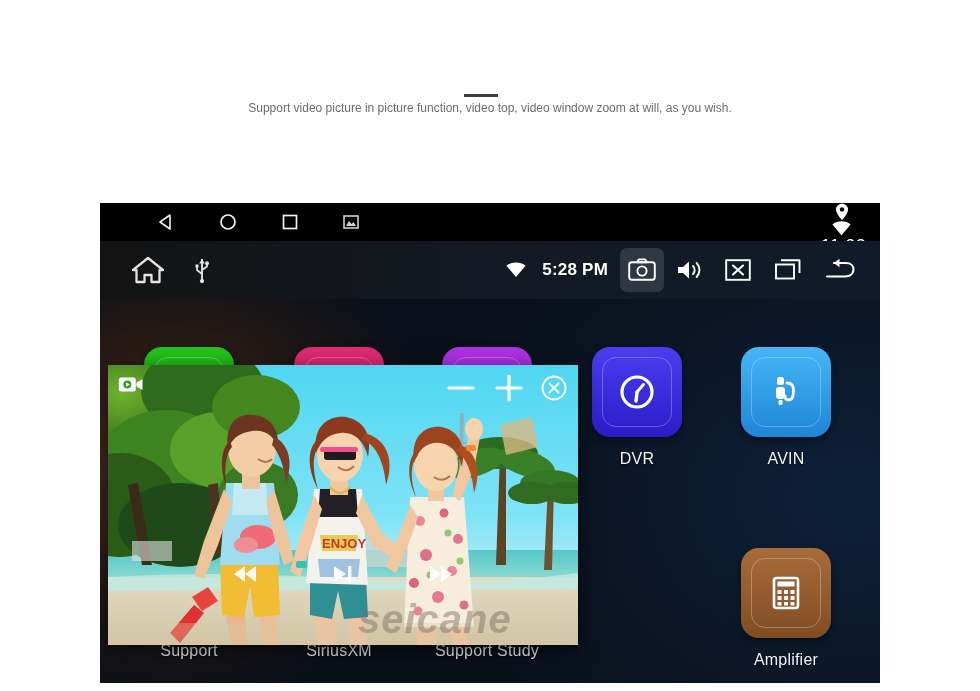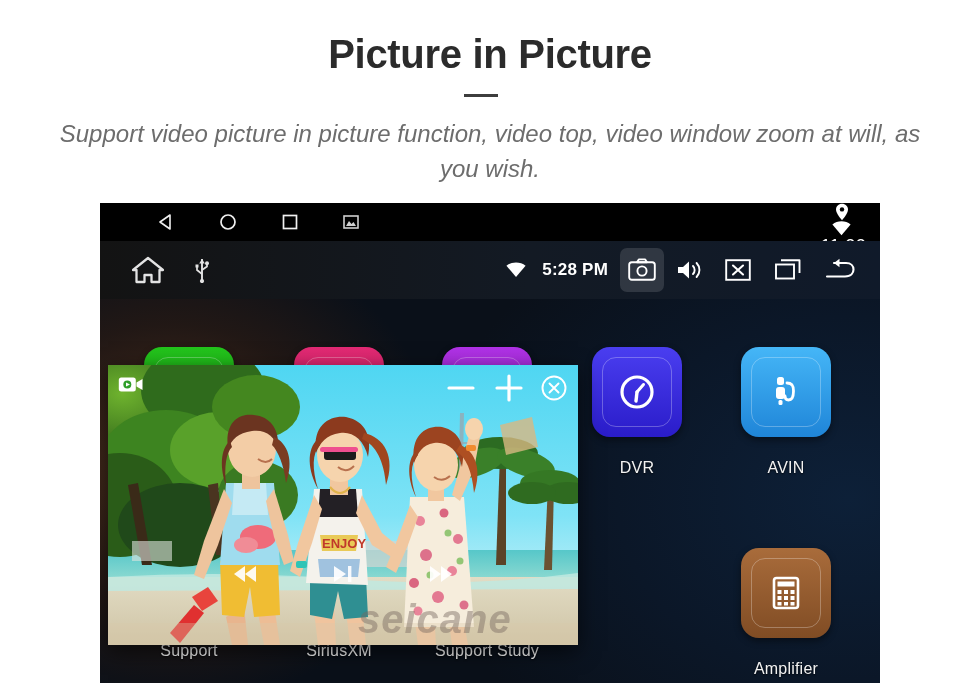--- a/index.html
+++ b/index.html
@@ -34,28 +34,27 @@
     line-height: 1.1;
   }
   .promo-rule {
     position: absolute;
     left: 464px; top: 94px;
     width: 34px; height: 3px;
     background: #3d3d3d;
   }
   .promo-sub {
     position: absolute;
-    left: 50px; top: 117px;
+    left: 50px; top: 100px;
     width: 880px;
     text-align: center;
-    font-size: 24px;
+    font-size: 12px;
     color: #6d6d6d;
     line-height: 1.45;
     font-weight: normal;
-    font-style: italic;
   }
 
   
   .device {
     position: absolute;
     left: 100px; top: 203px;
     width: 780px; height: 480px;
     overflow: hidden;
     background: #0a0d16;
   }
@@ -165,21 +164,21 @@
     left: 10px; top: 10px;
     width: 70px; height: 70px;
     border: 1.5px solid rgba(255,255,255,0.28);
     border-radius: 14px;
     box-sizing: border-box;
     display: flex;
     align-items: center;
     justify-content: center;
   }
   .app .label {
-    margin-top: 22px;
+    margin-top: 13px;
     color: #f2f2f2;
     font-size: 16px;
     letter-spacing: 0.2px;
     text-shadow: 0 1px 2px rgba(0,0,0,0.75);
     white-space: nowrap;
   }
 
   
   .app.partial .tile { border-radius: 18px; }
 
@@ -231,21 +230,20 @@
     z-index: 5;
     pointer-events: none;
   }
   svg { display: block; }
 </style>
 </head>
 <body>
 
 <div class="page">
 
-  <div class="promo-title">Picture in Picture</div>
   <div class="promo-rule"></div>
   <div class="promo-sub">Support video picture in picture function, video top, video window zoom at will, as you wish.</div>
 
   <div class="device">
 
     <div class="statusbar">
       <div class="navgroup">
         <span>
           <svg width="20" height="20" viewBox="0 0 20 20">
               <path d="M14 3 L4 10 L14 17 Z" fill="none" stroke="#f0f0f0" stroke-width="1.6" stroke-linejoin="round"></path>

